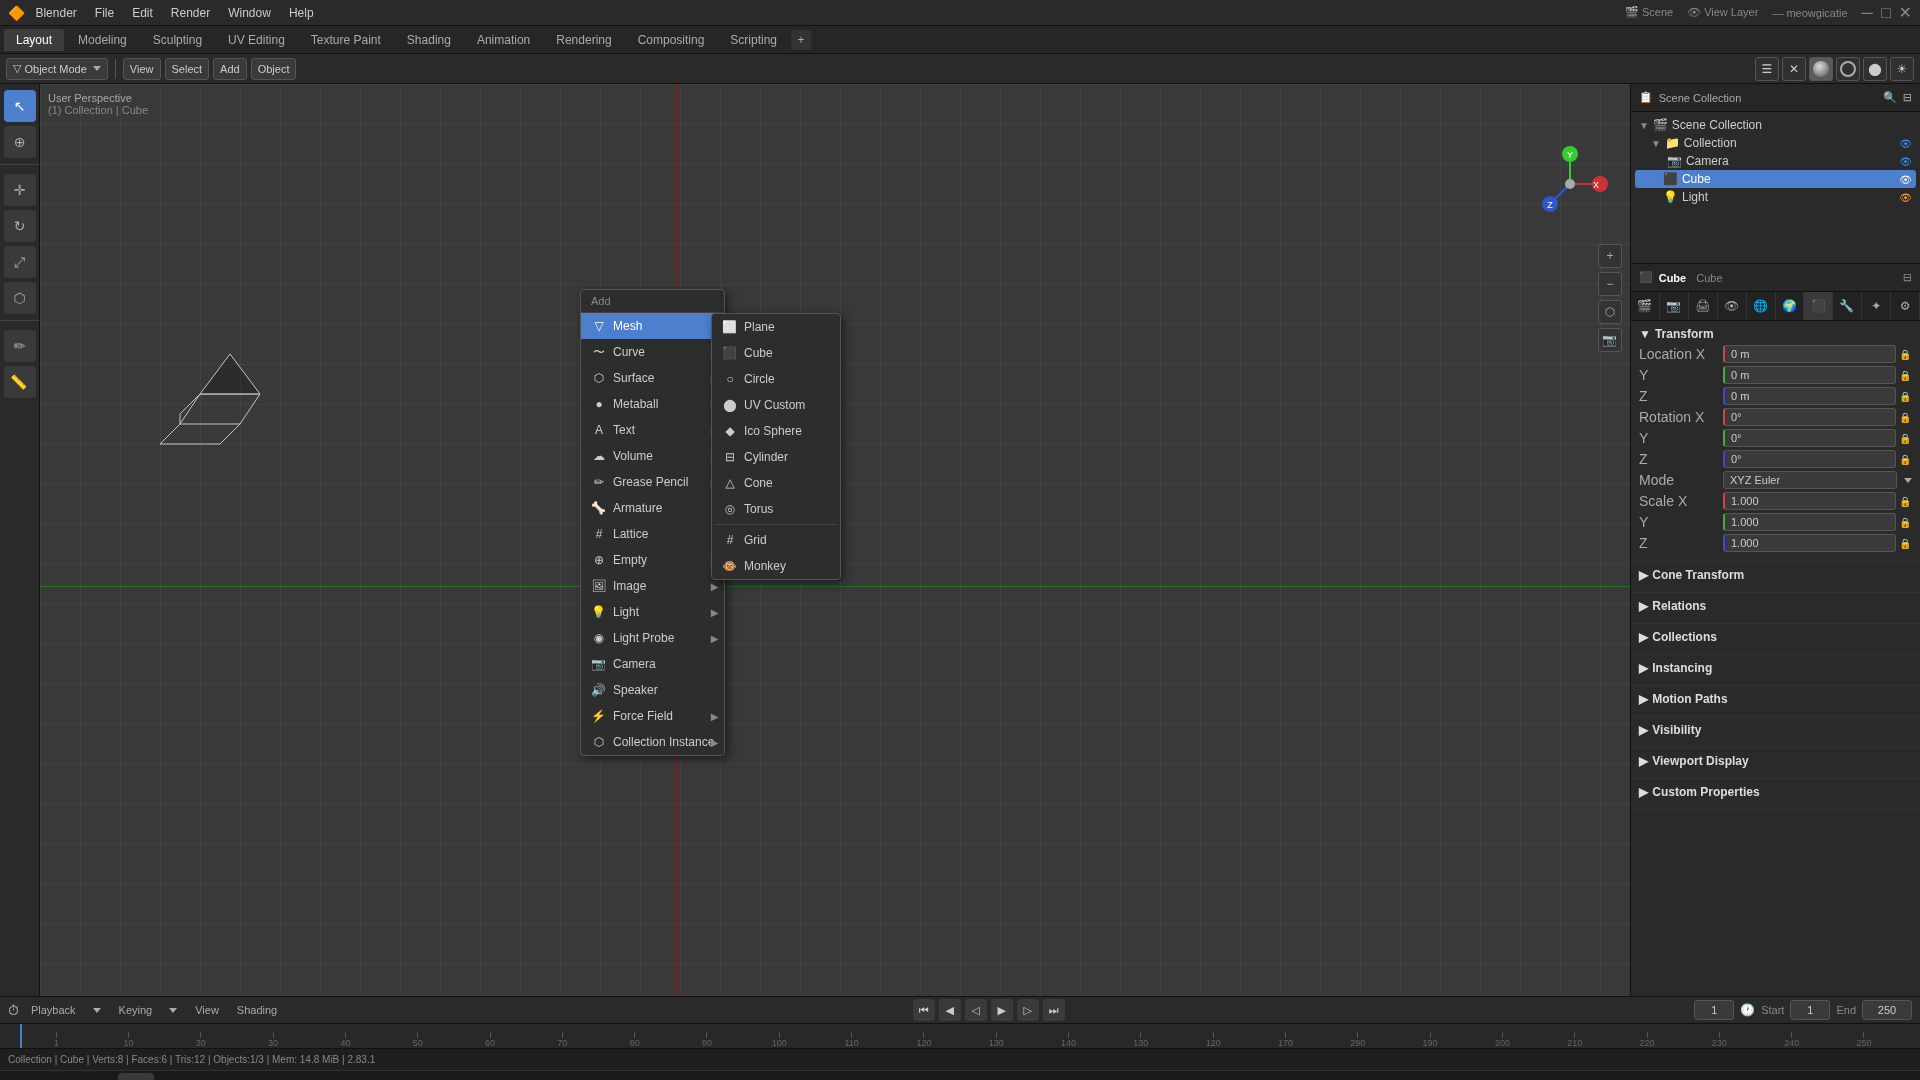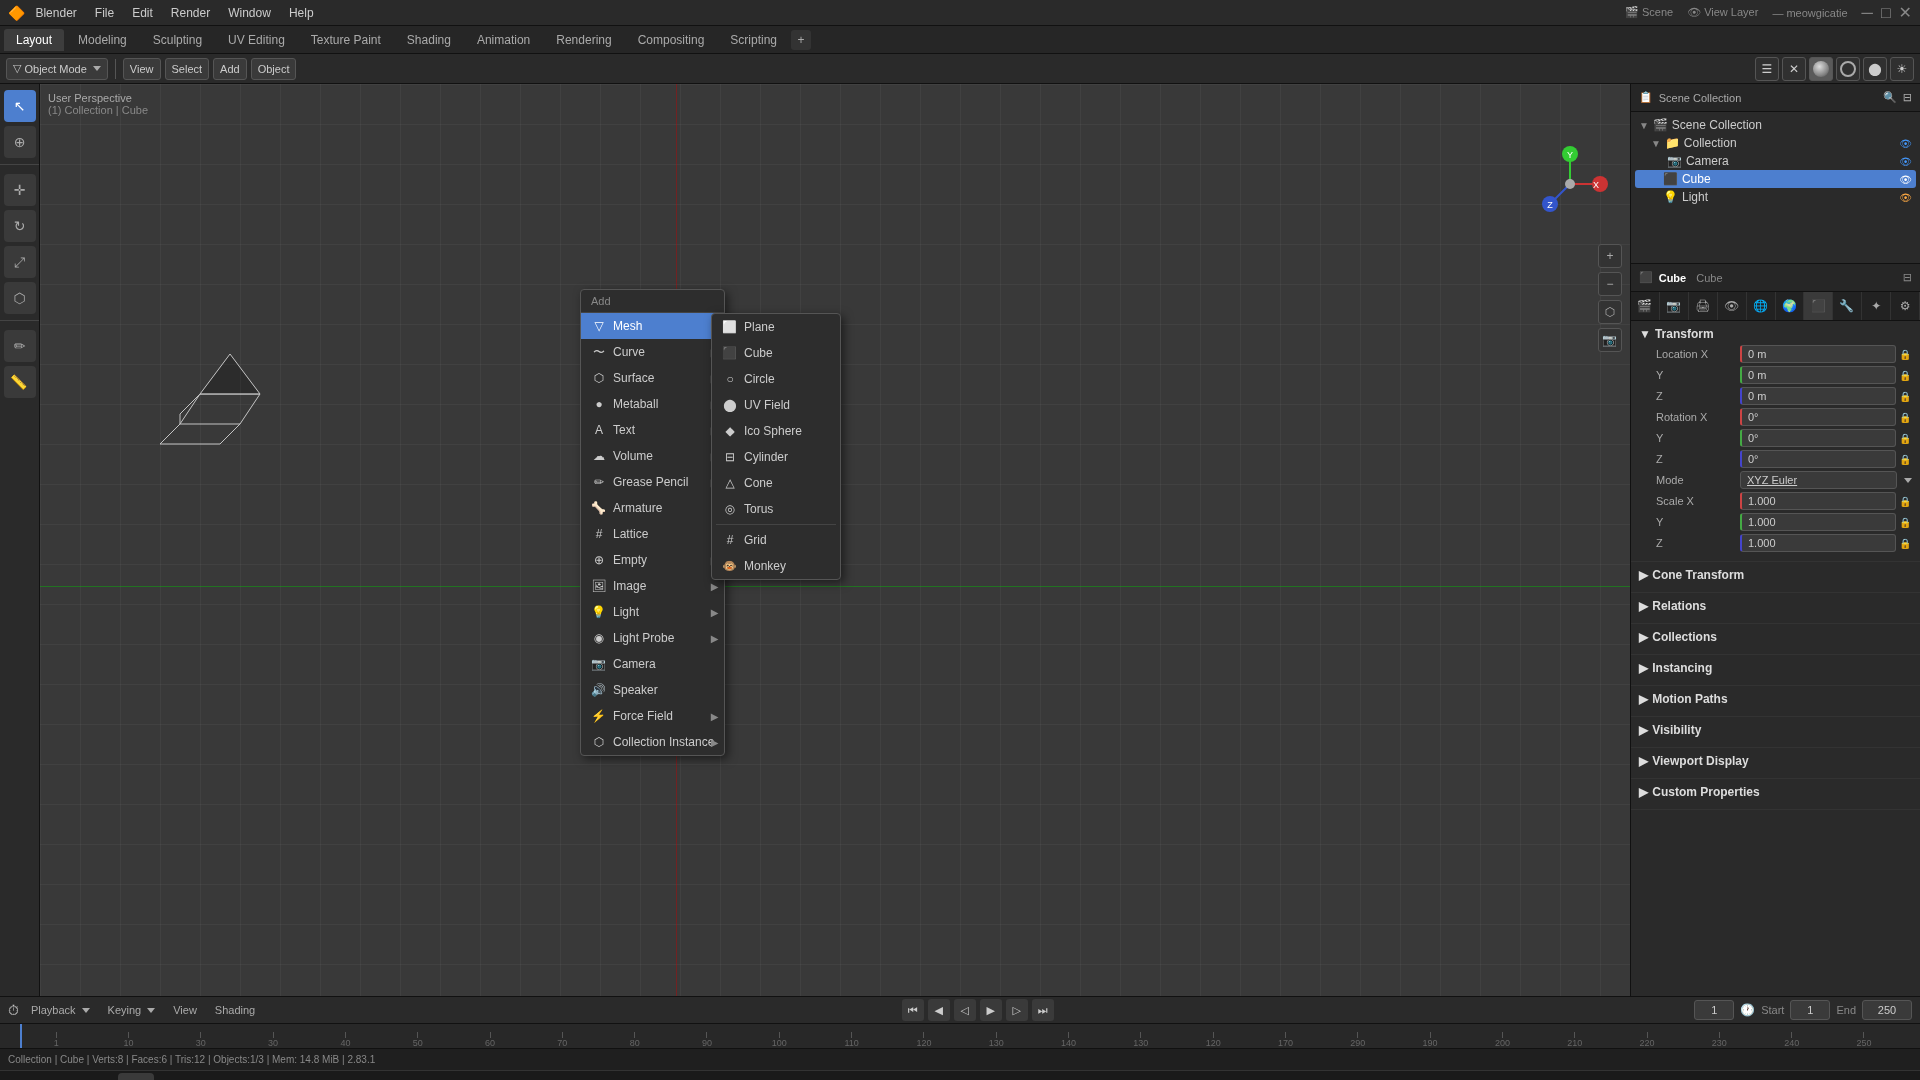--- a/index.html
+++ b/index.html
@@ -339,24 +339,23 @@
       cursor: pointer;
     }
     .prop-row {
       display: flex;
       align-items: center;
       margin-bottom: 3px;
       gap: 4px;
     }
     .prop-label {
       color: #aaa;
-      font-size: 11px;
+      font-size: 14px;
       width: 80px;
       flex-shrink: 0;
-      margin-left: 17px;
     }
     .prop-value {
       flex: 1;
       height: 18px;
       background: #3a3a3a;
       border: 1px solid #555;
       border-radius: 3px;
       padding: 0 6px;
       font-size: 11px;
       color: #ccc;
@@ -387,21 +386,21 @@
     .tl-btn {
       padding: 0 6px;
       height: 20px;
       background: none;
       border: none;
       color: #aaa;
       font-size: 11px;
       cursor: pointer;
       display: flex;
       align-items: center;
-      gap: 3px;
+      gap: 14px;
     }
     .tl-ctl-btn {
       width: 22px;
       height: 22px;
       background: #3a3a3a;
       border-radius: 3px;
       display: flex;
       align-items: center;
       justify-content: center;
       cursor: pointer;
@@ -750,21 +749,21 @@
           <div class="menu-item">
             <span class="menu-icon">⬛</span>
             <span>Cube</span>
           </div>
           <div class="menu-item">
             <span class="menu-icon">○</span>
             <span>Circle</span>
           </div>
           <div class="menu-item">
             <span class="menu-icon">⬤</span>
-            <span>UV Field</span>
+            <span>UV Custom</span>
           </div>
           <div class="menu-item">
             <span class="menu-icon">◆</span>
             <span>Ico Sphere</span>
           </div>
           <div class="menu-item">
             <span class="menu-icon">⊟</span>
             <span>Cylinder</span>
           </div>
           <div class="menu-item">
@@ -891,21 +890,21 @@
           <span style="color:#888;font-size:10px;cursor:pointer;">🔒</span>
         </div>
         <div class="prop-row">
           <div class="prop-label">Z</div>
           <div class="prop-value prop-value-z">0°</div>
           <span style="color:#888;font-size:10px;cursor:pointer;">🔒</span>
         </div>
 
         <div class="prop-row">
           <div class="prop-label">Mode</div>
-          <div class="prop-value" style="flex:1;text-decoration:underline;">XYZ Euler</div>
+          <div class="prop-value" style="flex:1;">XYZ Euler</div>
           <span class="icon-triangle"></span>
         </div>
 
         <div class="prop-row">
           <div class="prop-label">Scale X</div>
           <div class="prop-value prop-value-x">1.000</div>
           <span style="color:#888;font-size:10px;cursor:pointer;">🔒</span>
         </div>
         <div class="prop-row">
           <div class="prop-label">Y</div>

